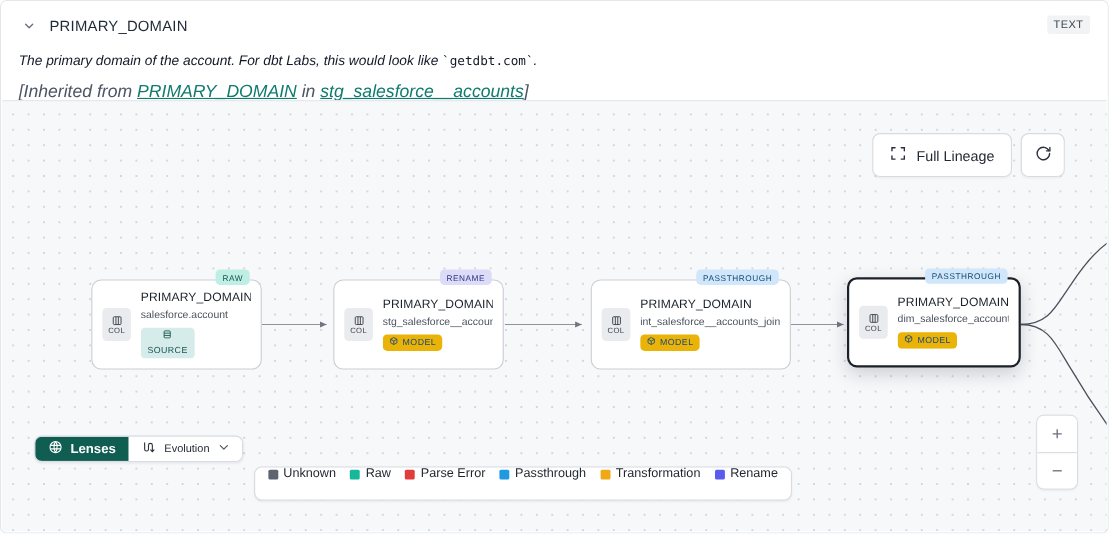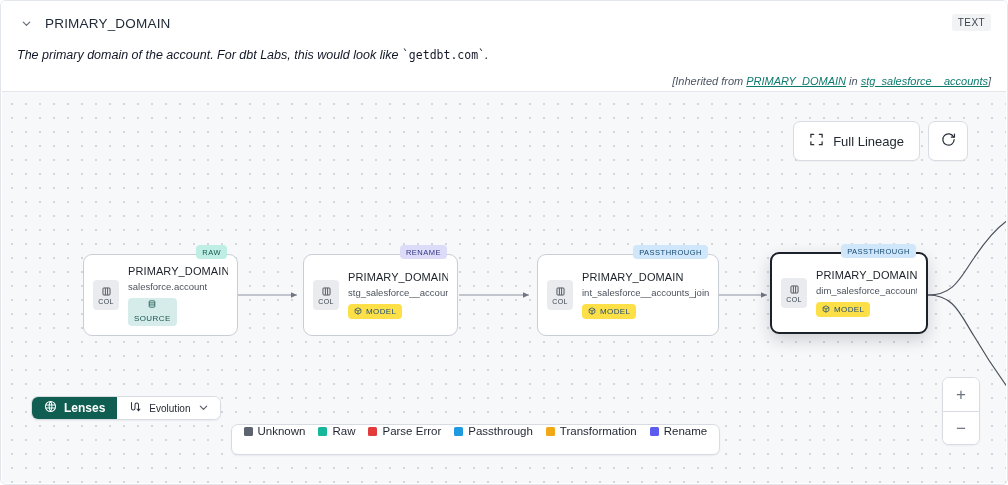--- a/index.html
+++ b/index.html
@@ -67,23 +67,22 @@
     font-family: "DejaVu Sans Mono", monospace;
     font-style: normal;
     font-weight: normal;
     font-size: 11.5px;
     color: #111827;
   }
   .tick { font-family: "DejaVu Sans Mono", monospace; font-style: normal; font-size: 11.5px; }
   .inherited {
     margin-top: 10px;
     font-style: italic;
-    font-size: 11px;
+    font-size: 16px;
     color: #4b5563;
-    text-align: right;
   }
   .inherited a {
     color: #0f7a6e;
     text-decoration: underline;
     font-style: italic;
   }
 
   
   .canvas {
     position: absolute;
@@ -196,21 +195,21 @@
     display: inline-flex;
     align-items: center;
     gap: 4px;
     margin-top: 6px;
     padding: 2.5px 6px;
     border-radius: 4px;
     font-size: 8px;
     letter-spacing: .4px;
   }
   .node-badge.source { background: #d6ecea; color: #17544f; flex-direction: column; }
-  .node-badge.model  { background: #fde047; color: #1d4a7a; }
+  .node-badge.model  { background: #eab308; color: #1d4a7a; }
   .tag {
     position: absolute;
     top: -10px;
     right: 10px;
     padding: 2.5px 6px;
     border-radius: 4px;
     font-size: 7.5px;
     letter-spacing: .5px;
   }
   .tag.raw         { background: #bfeee4; color: #15594f; }

